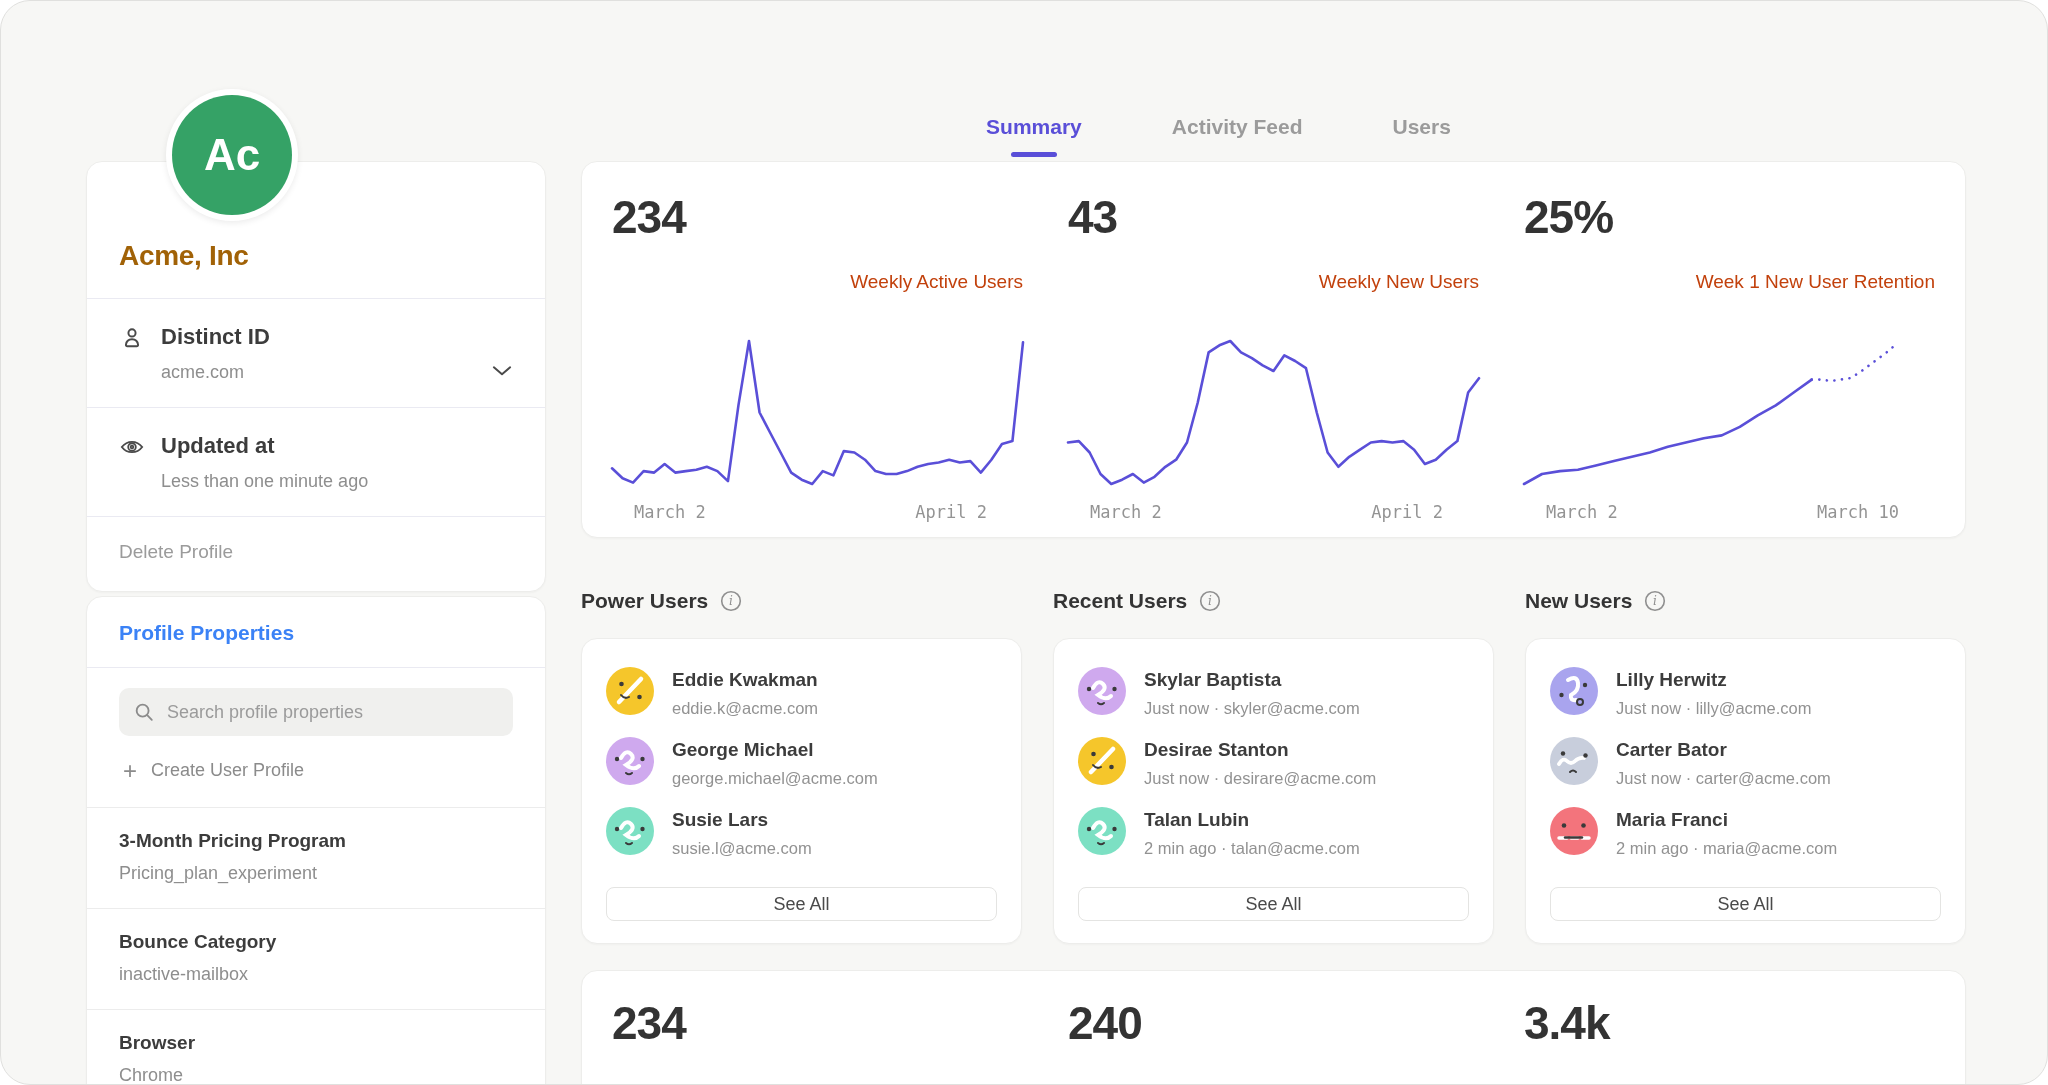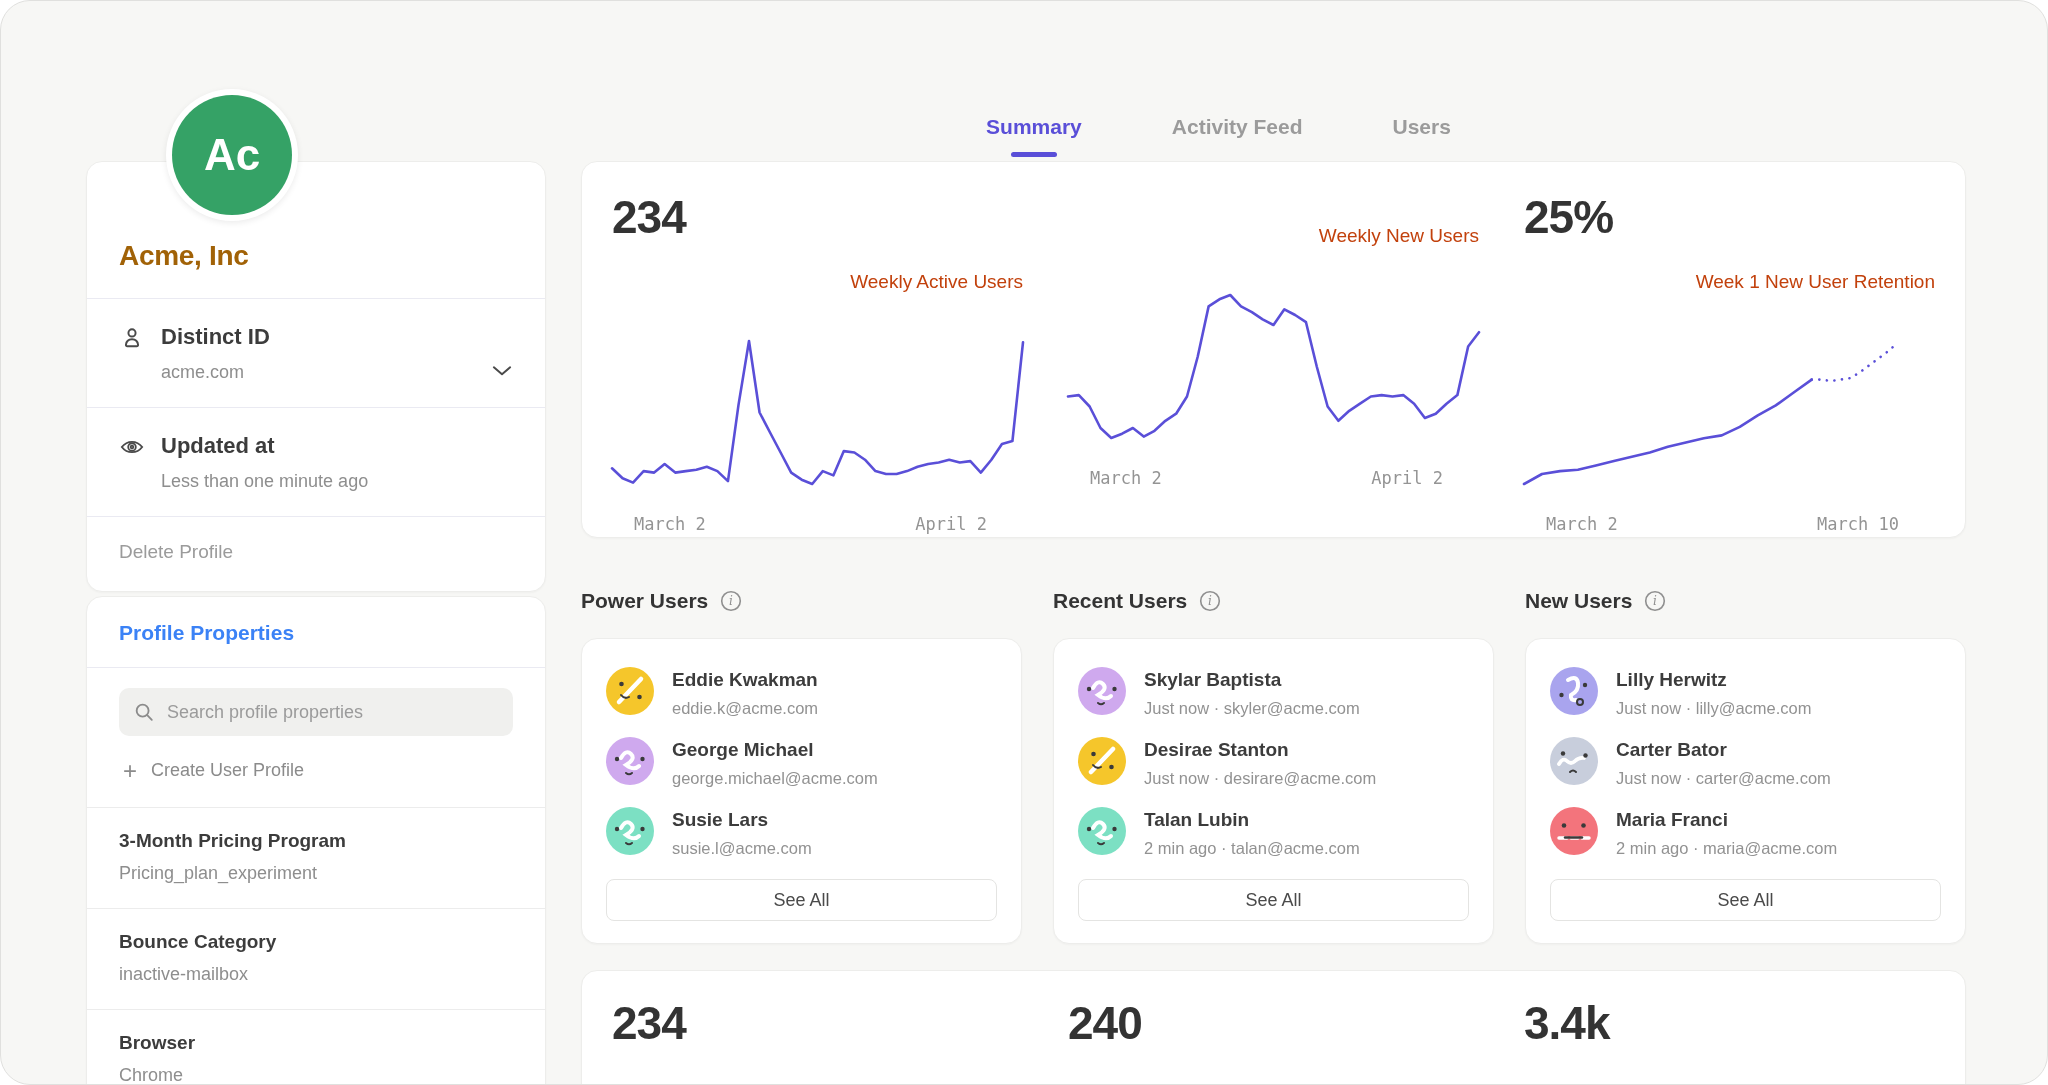--- a/index.html
+++ b/index.html
@@ -48,36 +48,36 @@
   .tabs{display:flex;justify-content:center;gap:78px;padding-right:110px;height:60px;align-items:flex-start;}
   .tab{position:relative;font-size:21px;font-weight:600;color:#9b9b9b;padding:14px 6px;cursor:pointer;}
   .tab.active{color:var(--accent);}
   .tab-underline{position:absolute;left:50%;transform:translateX(-50%);bottom:-4px;width:46px;height:5px;border-radius:3px;background:var(--accent);}
 
   .charts-card{height:377px;display:flex;gap:45px;padding:32px 30px 40px;}
   .chart-col{flex:1;min-width:0;}
   .stat-number{font-size:46px;font-weight:700;color:#333333;letter-spacing:-1px;line-height:1;}
   .stat-label{font-size:19px;font-weight:500;color:#c2410c;margin-top:31px;text-align:right;}
   .chart-svg{display:block;width:100%;height:155px;margin-top:42px;overflow:visible;}
-  .tick-row{display:flex;justify-content:space-between;padding:0 36px 0 22px;margin-top:24px;
+  .tick-row{display:flex;justify-content:space-between;padding:0 36px 0 22px;margin-top:12px;
     font-family:"DejaVu Sans Mono",monospace;font-size:17px;color:#949494;}
 
   .user-sections{display:flex;gap:31px;margin-top:50px;}
   .user-col{flex:1;min-width:0;}
   .section-head{display:flex;align-items:center;gap:12px;height:26px;}
   .section-title{font-size:21px;font-weight:700;color:#343434;}
   .info-icon{width:22px;height:22px;}
   .user-card{margin-top:24px;height:306px;padding:28px 24px 22px;display:flex;flex-direction:column;}
   .user-row{display:flex;align-items:flex-start;gap:18px;cursor:pointer;}
   .user-row + .user-row{margin-top:19px;}
   .u-avatar{width:48px;height:48px;border-radius:50%;flex:none;overflow:hidden;}
   .u-avatar svg{display:block;width:100%;height:100%;}
   .u-name{font-size:19px;font-weight:600;color:#3c3c3c;padding-top:2px;}
   .u-detail{font-size:16.5px;color:#929292;margin-top:8px;}
-  .see-all{margin-top:auto;height:42px;border:1px solid #e4e4e2;border-radius:8px;background:#ffffff;
+  .see-all{margin-top:auto;height:34px;border:1px solid #e4e4e2;border-radius:8px;background:#ffffff;
     font-family:inherit;font-size:18px;font-weight:500;color:#4a4a4a;cursor:pointer;}
 
   .activity-title{margin:48px 0 0;font-size:21px;font-weight:700;color:#343434;}
   .activity-card{margin-top:26px;height:300px;display:flex;gap:45px;padding:29px 30px;border-bottom-left-radius:0;border-bottom-right-radius:0;}
   .activity-col{flex:1;min-width:0;}
 </style>
 </head>
 <body>
 
 <div class="app-frame">
@@ -181,20 +181,21 @@
         <div class="stat-label">Weekly Active Users</div>
         <svg class="chart-svg" viewBox="0 0 420 155" preserveAspectRatio="none">
             <polyline points="0.0,133.3 10.8,143.3 21.5,147.6 32.3,136.1 43.1,137.6 53.8,129.0 64.6,137.6 75.4,136.1 86.2,134.7 96.9,131.8 107.7,136.1 118.5,146.1 129.2,70.4 140.0,6.0 150.8,77.5 161.5,97.5 172.3,117.5 183.1,137.6 193.8,144.7 204.6,149.0 215.4,136.1 226.2,140.4 236.9,116.1 247.7,117.5 258.5,124.7 269.2,136.1 280.0,139.0 290.8,139.0 301.5,136.1 312.3,131.8 323.1,129.0 333.8,127.5 344.6,124.7 355.4,127.5 366.2,126.1 376.9,137.6 387.7,124.7 398.5,109.0 409.2,106.1 420.0,7.4" fill="none" stroke="#5A4FD8" stroke-width="2.6" stroke-linejoin="round" stroke-linecap="round" vector-effect="non-scaling-stroke"></polyline>
           </svg>
         <div class="tick-row">
           <span>March 2</span>
           <span>April 2</span>
         </div>
       </div>
       <div class="chart-col">
+        <div class="stat-number">43</div>
         <div class="stat-label">Weekly New Users</div>
         <svg class="chart-svg" viewBox="0 0 420 155" preserveAspectRatio="none">
             <polyline points="0.0,107.5 11.1,106.1 22.1,117.5 33.2,139.0 44.2,149.0 55.3,144.7 66.3,139.0 77.4,147.6 88.4,141.8 99.5,131.8 110.5,124.7 121.6,107.5 132.6,67.5 143.7,17.4 154.7,10.3 165.8,6.0 176.8,17.4 187.9,23.2 198.9,30.3 210.0,36.0 221.1,20.3 232.1,26.0 243.2,33.2 254.2,77.5 265.3,117.5 276.3,131.8 287.4,121.8 298.4,114.7 309.5,107.5 320.5,106.1 331.6,107.5 342.6,106.1 353.7,114.7 364.7,129.0 375.8,124.7 386.8,114.7 397.9,106.1 408.9,57.5 420.0,43.2" fill="none" stroke="#5A4FD8" stroke-width="2.6" stroke-linejoin="round" stroke-linecap="round" vector-effect="non-scaling-stroke"></polyline>
           </svg>
         <div class="tick-row">
           <span>March 2</span>
           <span>April 2</span>
         </div>
       </div>
       <div class="chart-col">

